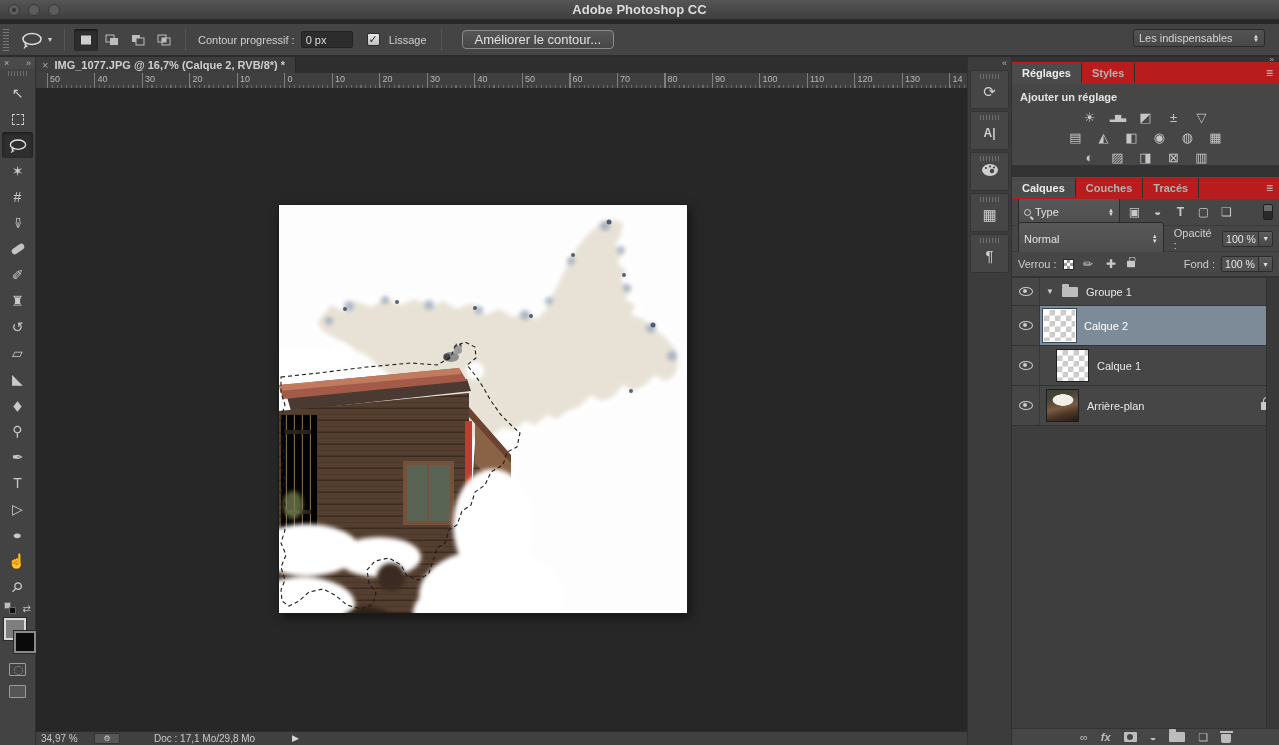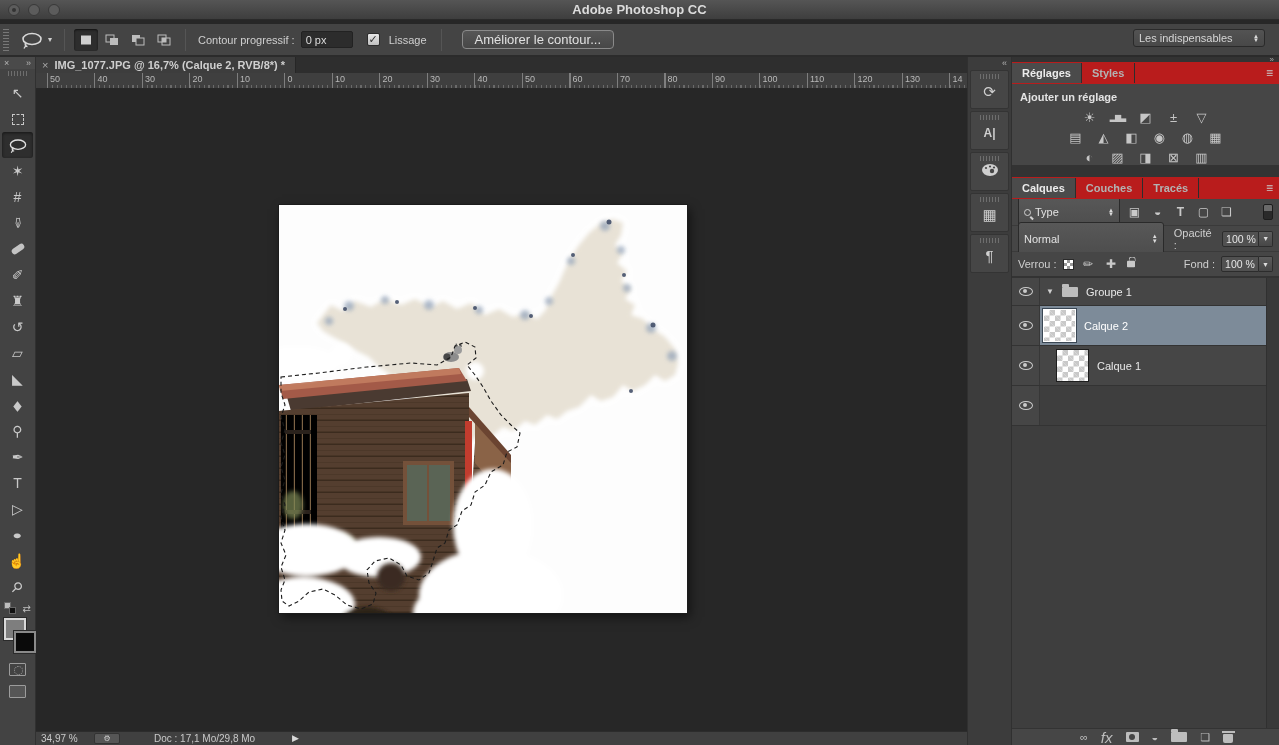--- a/index.html
+++ b/index.html
@@ -145,21 +145,21 @@
   .thumb.bracket{border:1px solid #fff;outline:1px solid #3a4754;}
   .thumb.photo{background:
       radial-gradient(ellipse 18px 10px at 16px 10px,#f2efe8 0 55%,transparent 60%),
       linear-gradient(165deg,#3a4234 0%,#4a4336 25%,#7a5a42 55%,#4a3526 75%,#241a12 100%);}
   .lockicon{position:relative;width:10px;height:8px;background:#c9c9c9;border-radius:1px;margin-left:auto;}
   .lockicon::before{content:"";position:absolute;top:-5px;left:1.5px;width:7px;height:5px;border:1.5px solid #c9c9c9;
     border-bottom:none;border-radius:4px 4px 0 0;}
   .list-scroll{position:absolute;right:0;top:0;bottom:0;width:13px;background:#393939;border-left:1px solid #303030;}
   .layers-footer{height:17px;background:#464646;border-top:1px solid #333;display:flex;align-items:center;gap:13px;
     padding-left:68px;font-size:11px;color:#bdbdbd;}
-  .fxi{font-style:italic;font-weight:normal;font-size:15px;}
+  .fxi{font-style:italic;font-weight:bold;font-size:11px;}
   .maskicon{width:13px;height:10px;background:#bdbdbd;border-radius:1px;position:relative;}
   .maskicon::after{content:"";position:absolute;left:3.5px;top:2px;width:6px;height:6px;border-radius:50%;background:#464646;}
   .trashicon{position:relative;width:10px;height:9px;background:#bdbdbd;border-radius:1px 1px 2px 2px;margin-top:3px;}
   .trashicon::before{content:"";position:absolute;top:-3px;left:-1.5px;width:13px;height:2px;background:#bdbdbd;}
 </style>
 </head>
 <body>
 
 <div class="app">
 
@@ -596,20 +596,25 @@
               </div>
             <div class="lcontent" style="padding-left:16px;text-align:center;">
               <span class="thumb trans"></span>
               <span>Calque 1</span>
             </div>
           </div>
           <div class="layer">
             <div class="eyecell">
                 <span class="eye"></span>
               </div>
+            <div class="lcontent">
+              <span class="thumb photo"></span>
+              <span>Arrière-plan</span>
+              <span class="lockicon"></span>
+            </div>
           </div>
           <div class="list-scroll"></div>
         </div>
 
         <div class="layers-footer">
           <span>∞</span>
           <span class="fxi">fx</span>
           <span class="maskicon"></span>
           <span>◒</span>
           <span class="foldericon"></span>

